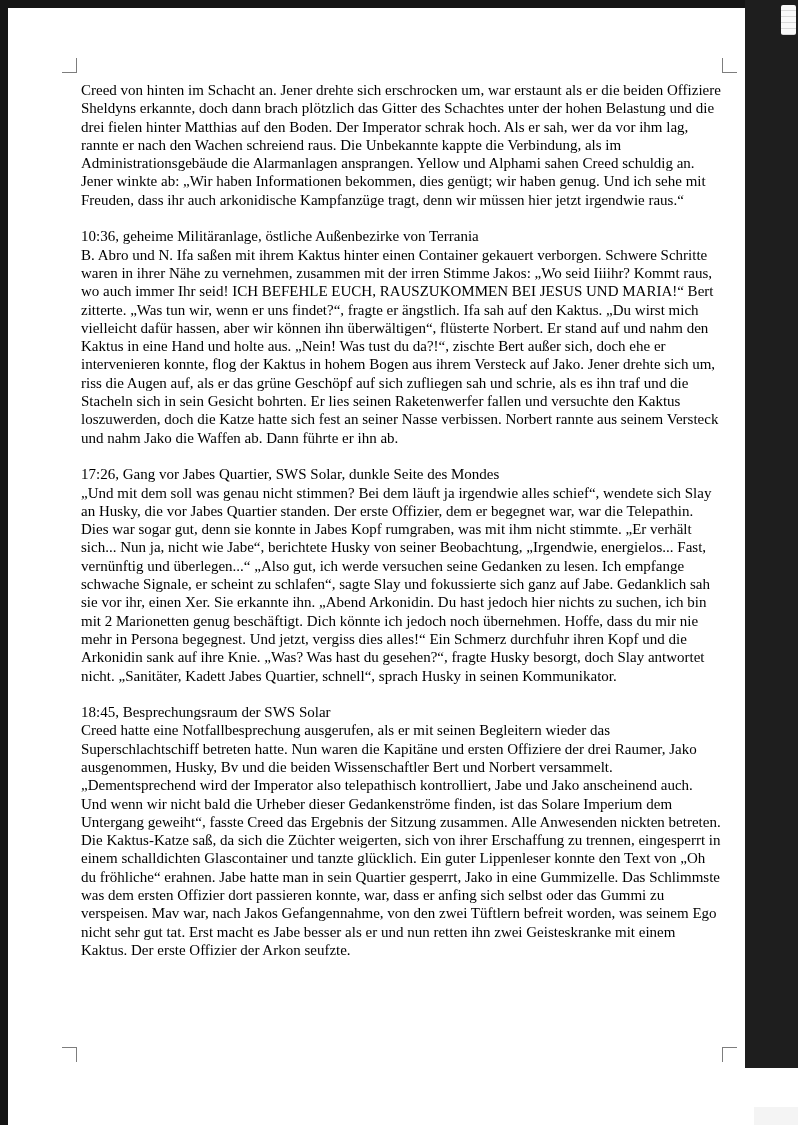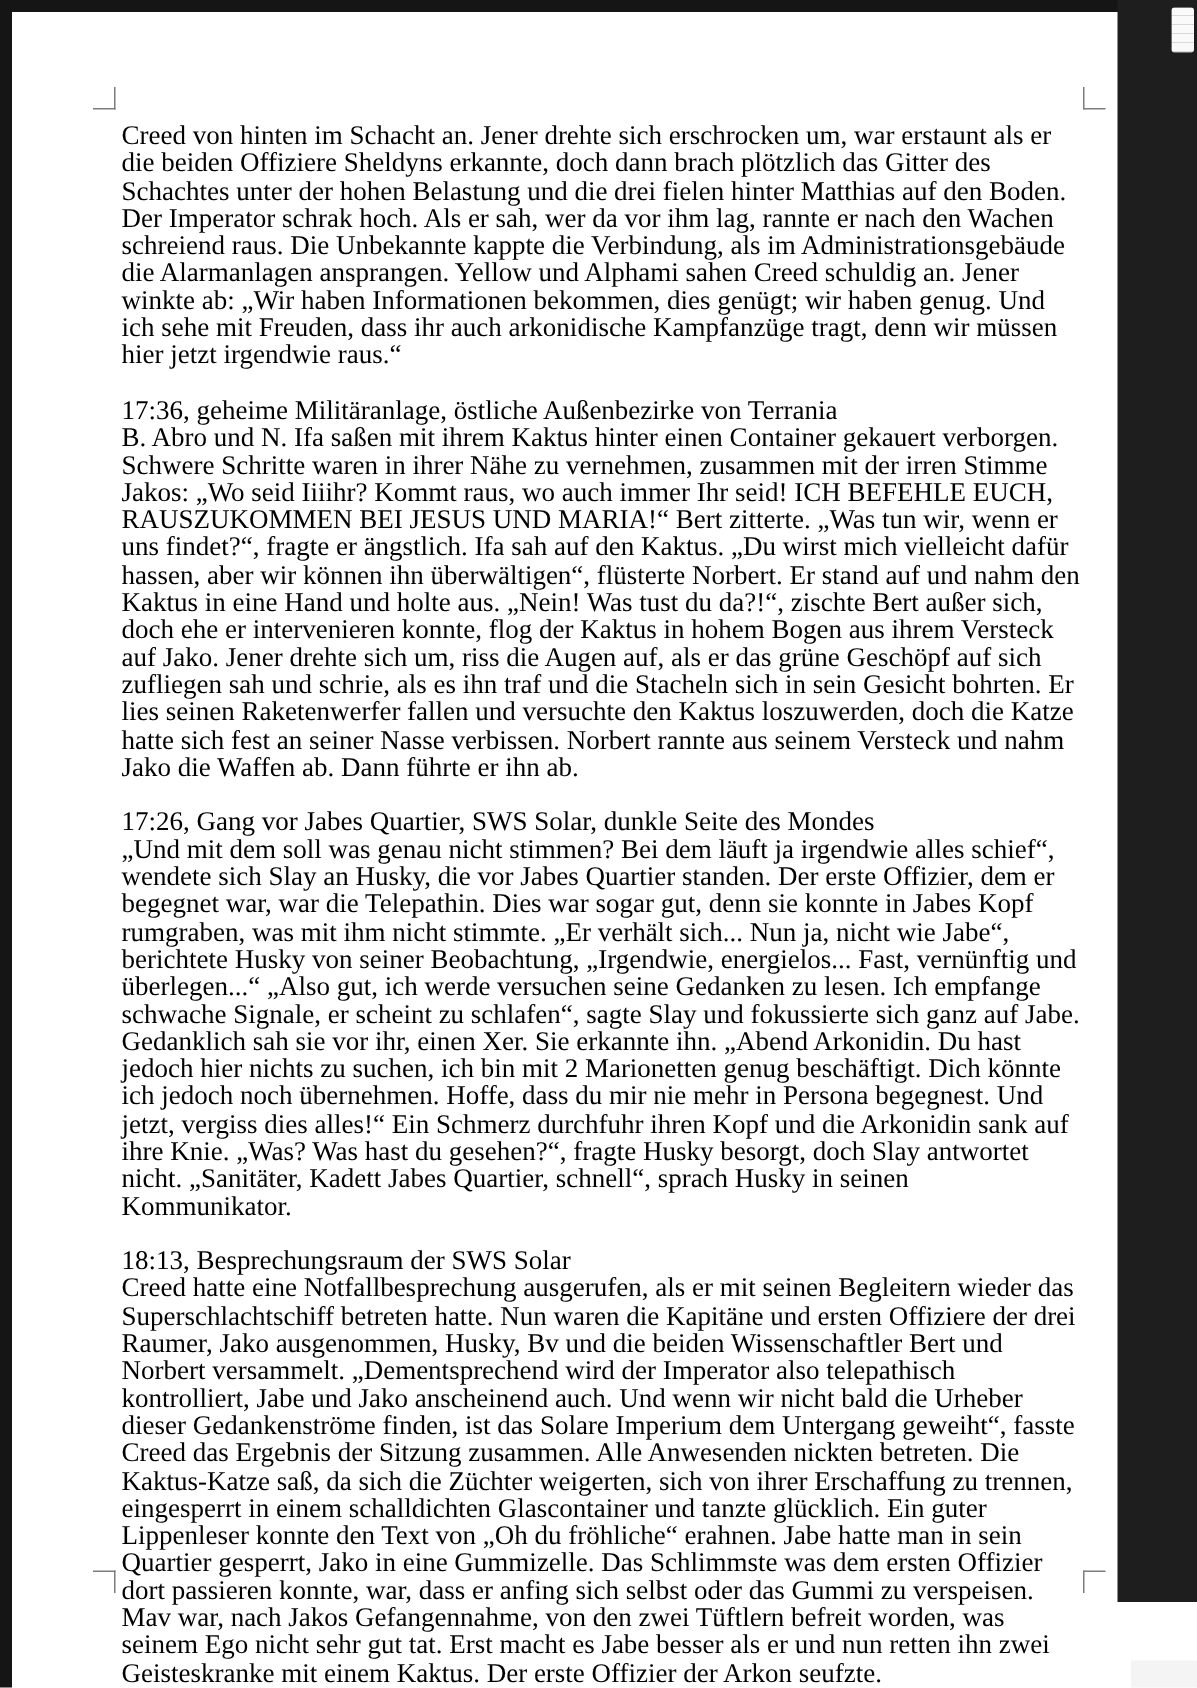--- a/index.html
+++ b/index.html
@@ -20,21 +20,21 @@
   }
 
   .mark { position: absolute; width: 14px; height: 14px; }
   .mark-tl { left: 62px;  top: 58px;   border-right: 1px solid #7d7d7d; border-bottom: 1px solid #7d7d7d; }
   .mark-tr { left: 722px; top: 58px;   border-left:  1px solid #7d7d7d; border-bottom: 1px solid #7d7d7d; }
   .mark-bl { left: 62px;  top: 1047px; border-right: 1px solid #7d7d7d; border-top: 1px solid #7d7d7d; }
   .mark-br { left: 722px; top: 1047px; border-left:  1px solid #7d7d7d; border-top: 1px solid #7d7d7d; }
 
   .text-block {
     position: absolute; left: 81px; top: 81px; width: 640px;
-    font-size: 18px; line-height: 18.3px; color: #000000;
+    font-size: 15px; line-height: 18.3px; color: #000000;
     text-align: left;
   }
   .section + .section { margin-top: 18.3px; }
   .heading, .body { white-space: normal; }
 </style>
 </head>
 <body>
 
 <div class="frame-left"></div>
 <div class="frame-top"></div>
@@ -47,27 +47,27 @@
 <div class="mark mark-bl"></div>
 <div class="mark mark-br"></div>
 
 <div class="text-block">
 
   <div class="section">
     <div class="body">Creed von hinten im Schacht an. Jener drehte sich erschrocken um, war erstaunt als er die beiden Offiziere Sheldyns erkannte, doch dann brach plötzlich das Gitter des Schachtes unter der hohen Belastung und die drei fielen hinter Matthias auf den Boden. Der Imperator schrak hoch. Als er sah, wer da vor ihm lag, rannte er nach den Wachen schreiend raus. Die Unbekannte kappte die Verbindung, als im Administrationsgebäude die Alarmanlagen ansprangen. Yellow und Alphami sahen Creed schuldig an. Jener winkte ab: „Wir haben Informationen bekommen, dies genügt; wir haben genug. Und ich sehe mit Freuden, dass ihr auch arkonidische Kampfanzüge tragt, denn wir müssen hier jetzt irgendwie raus.“</div>
   </div>
 
   <div class="section">
-    <div class="heading">17:36, geheime Militäranlage, östliche Außenbezirke von Terrania</div>
+    <div class="heading">10:36, geheime Militäranlage, östliche Außenbezirke von Terrania</div>
     <div class="body">B. Abro und N. Ifa saßen mit ihrem Kaktus hinter einen Container gekauert verborgen. Schwere Schritte waren in ihrer Nähe zu vernehmen, zusammen mit der irren Stimme Jakos: „Wo seid Iiiihr? Kommt raus, wo auch immer Ihr seid! ICH BEFEHLE EUCH, RAUSZUKOMMEN BEI JESUS UND MARIA!“ Bert zitterte. „Was tun wir, wenn er uns findet?“, fragte er ängstlich. Ifa sah auf den Kaktus. „Du wirst mich vielleicht dafür hassen, aber wir können ihn überwältigen“, flüsterte Norbert. Er stand auf und nahm den Kaktus in eine Hand und holte aus. „Nein! Was tust du da?!“, zischte Bert außer sich, doch ehe er intervenieren konnte, flog der Kaktus in hohem Bogen aus ihrem Versteck auf Jako. Jener drehte sich um, riss die Augen auf, als er das grüne Geschöpf auf sich zufliegen sah und schrie, als es ihn traf und die Stacheln sich in sein Gesicht bohrten. Er lies seinen Raketenwerfer fallen und versuchte den Kaktus loszuwerden, doch die Katze hatte sich fest an seiner Nasse verbissen. Norbert rannte aus seinem Versteck und nahm Jako die Waffen ab. Dann führte er ihn ab.</div>
   </div>
 
   <div class="section">
     <div class="heading">17:26, Gang vor Jabes Quartier, SWS Solar, dunkle Seite des Mondes</div>
     <div class="body">„Und mit dem soll was genau nicht stimmen? Bei dem läuft ja irgendwie alles schief“, wendete sich Slay an Husky, die vor Jabes Quartier standen. Der erste Offizier, dem er begegnet war, war die Telepathin. Dies war sogar gut, denn sie konnte in Jabes Kopf rumgraben, was mit ihm nicht stimmte. „Er verhält sich... Nun ja, nicht wie Jabe“, berichtete Husky von seiner Beobachtung, „Irgendwie, energielos... Fast, vernünftig und überlegen...“ „Also gut, ich werde versuchen seine Gedanken zu lesen. Ich empfange schwache Signale, er scheint zu schlafen“, sagte Slay und fokussierte sich ganz auf Jabe. Gedanklich sah sie vor ihr, einen Xer. Sie erkannte ihn. „Abend Arkonidin. Du hast jedoch hier nichts zu suchen, ich bin mit 2 Marionetten genug beschäftigt. Dich könnte ich jedoch noch übernehmen. Hoffe, dass du mir nie mehr in Persona begegnest. Und jetzt, vergiss dies alles!“ Ein Schmerz durchfuhr ihren Kopf und die Arkonidin sank auf ihre Knie. „Was? Was hast du gesehen?“, fragte Husky besorgt, doch Slay antwortet nicht. „Sanitäter, Kadett Jabes Quartier, schnell“, sprach Husky in seinen Kommunikator.</div>
   </div>
 
   <div class="section">
-    <div class="heading">18:13, Besprechungsraum der SWS Solar</div>
+    <div class="heading">18:45, Besprechungsraum der SWS Solar</div>
     <div class="body">Creed hatte eine Notfallbesprechung ausgerufen, als er mit seinen Begleitern wieder das Superschlachtschiff betreten hatte. Nun waren die Kapitäne und ersten Offiziere der drei Raumer, Jako ausgenommen, Husky, Bv und die beiden Wissenschaftler Bert und Norbert versammelt. „Dementsprechend wird der Imperator also telepathisch kontrolliert, Jabe und Jako anscheinend auch. Und wenn wir nicht bald die Urheber dieser Gedankenströme finden, ist das Solare Imperium dem Untergang geweiht“, fasste Creed das Ergebnis der Sitzung zusammen. Alle Anwesenden nickten betreten. Die Kaktus-Katze saß, da sich die Züchter weigerten, sich von ihrer Erschaffung zu trennen, eingesperrt in einem schalldichten Glascontainer und tanzte glücklich. Ein guter Lippenleser konnte den Text von „Oh du fröhliche“ erahnen. Jabe hatte man in sein Quartier gesperrt, Jako in eine Gummizelle. Das Schlimmste was dem ersten Offizier dort passieren konnte, war, dass er anfing sich selbst oder das Gummi zu verspeisen. Mav war, nach Jakos Gefangennahme, von den zwei Tüftlern befreit worden, was seinem Ego nicht sehr gut tat. Erst macht es Jabe besser als er und nun retten ihn zwei Geisteskranke mit einem Kaktus. Der erste Offizier der Arkon seufzte.</div>
   </div>
 
 </div>
 
 </body></html>

